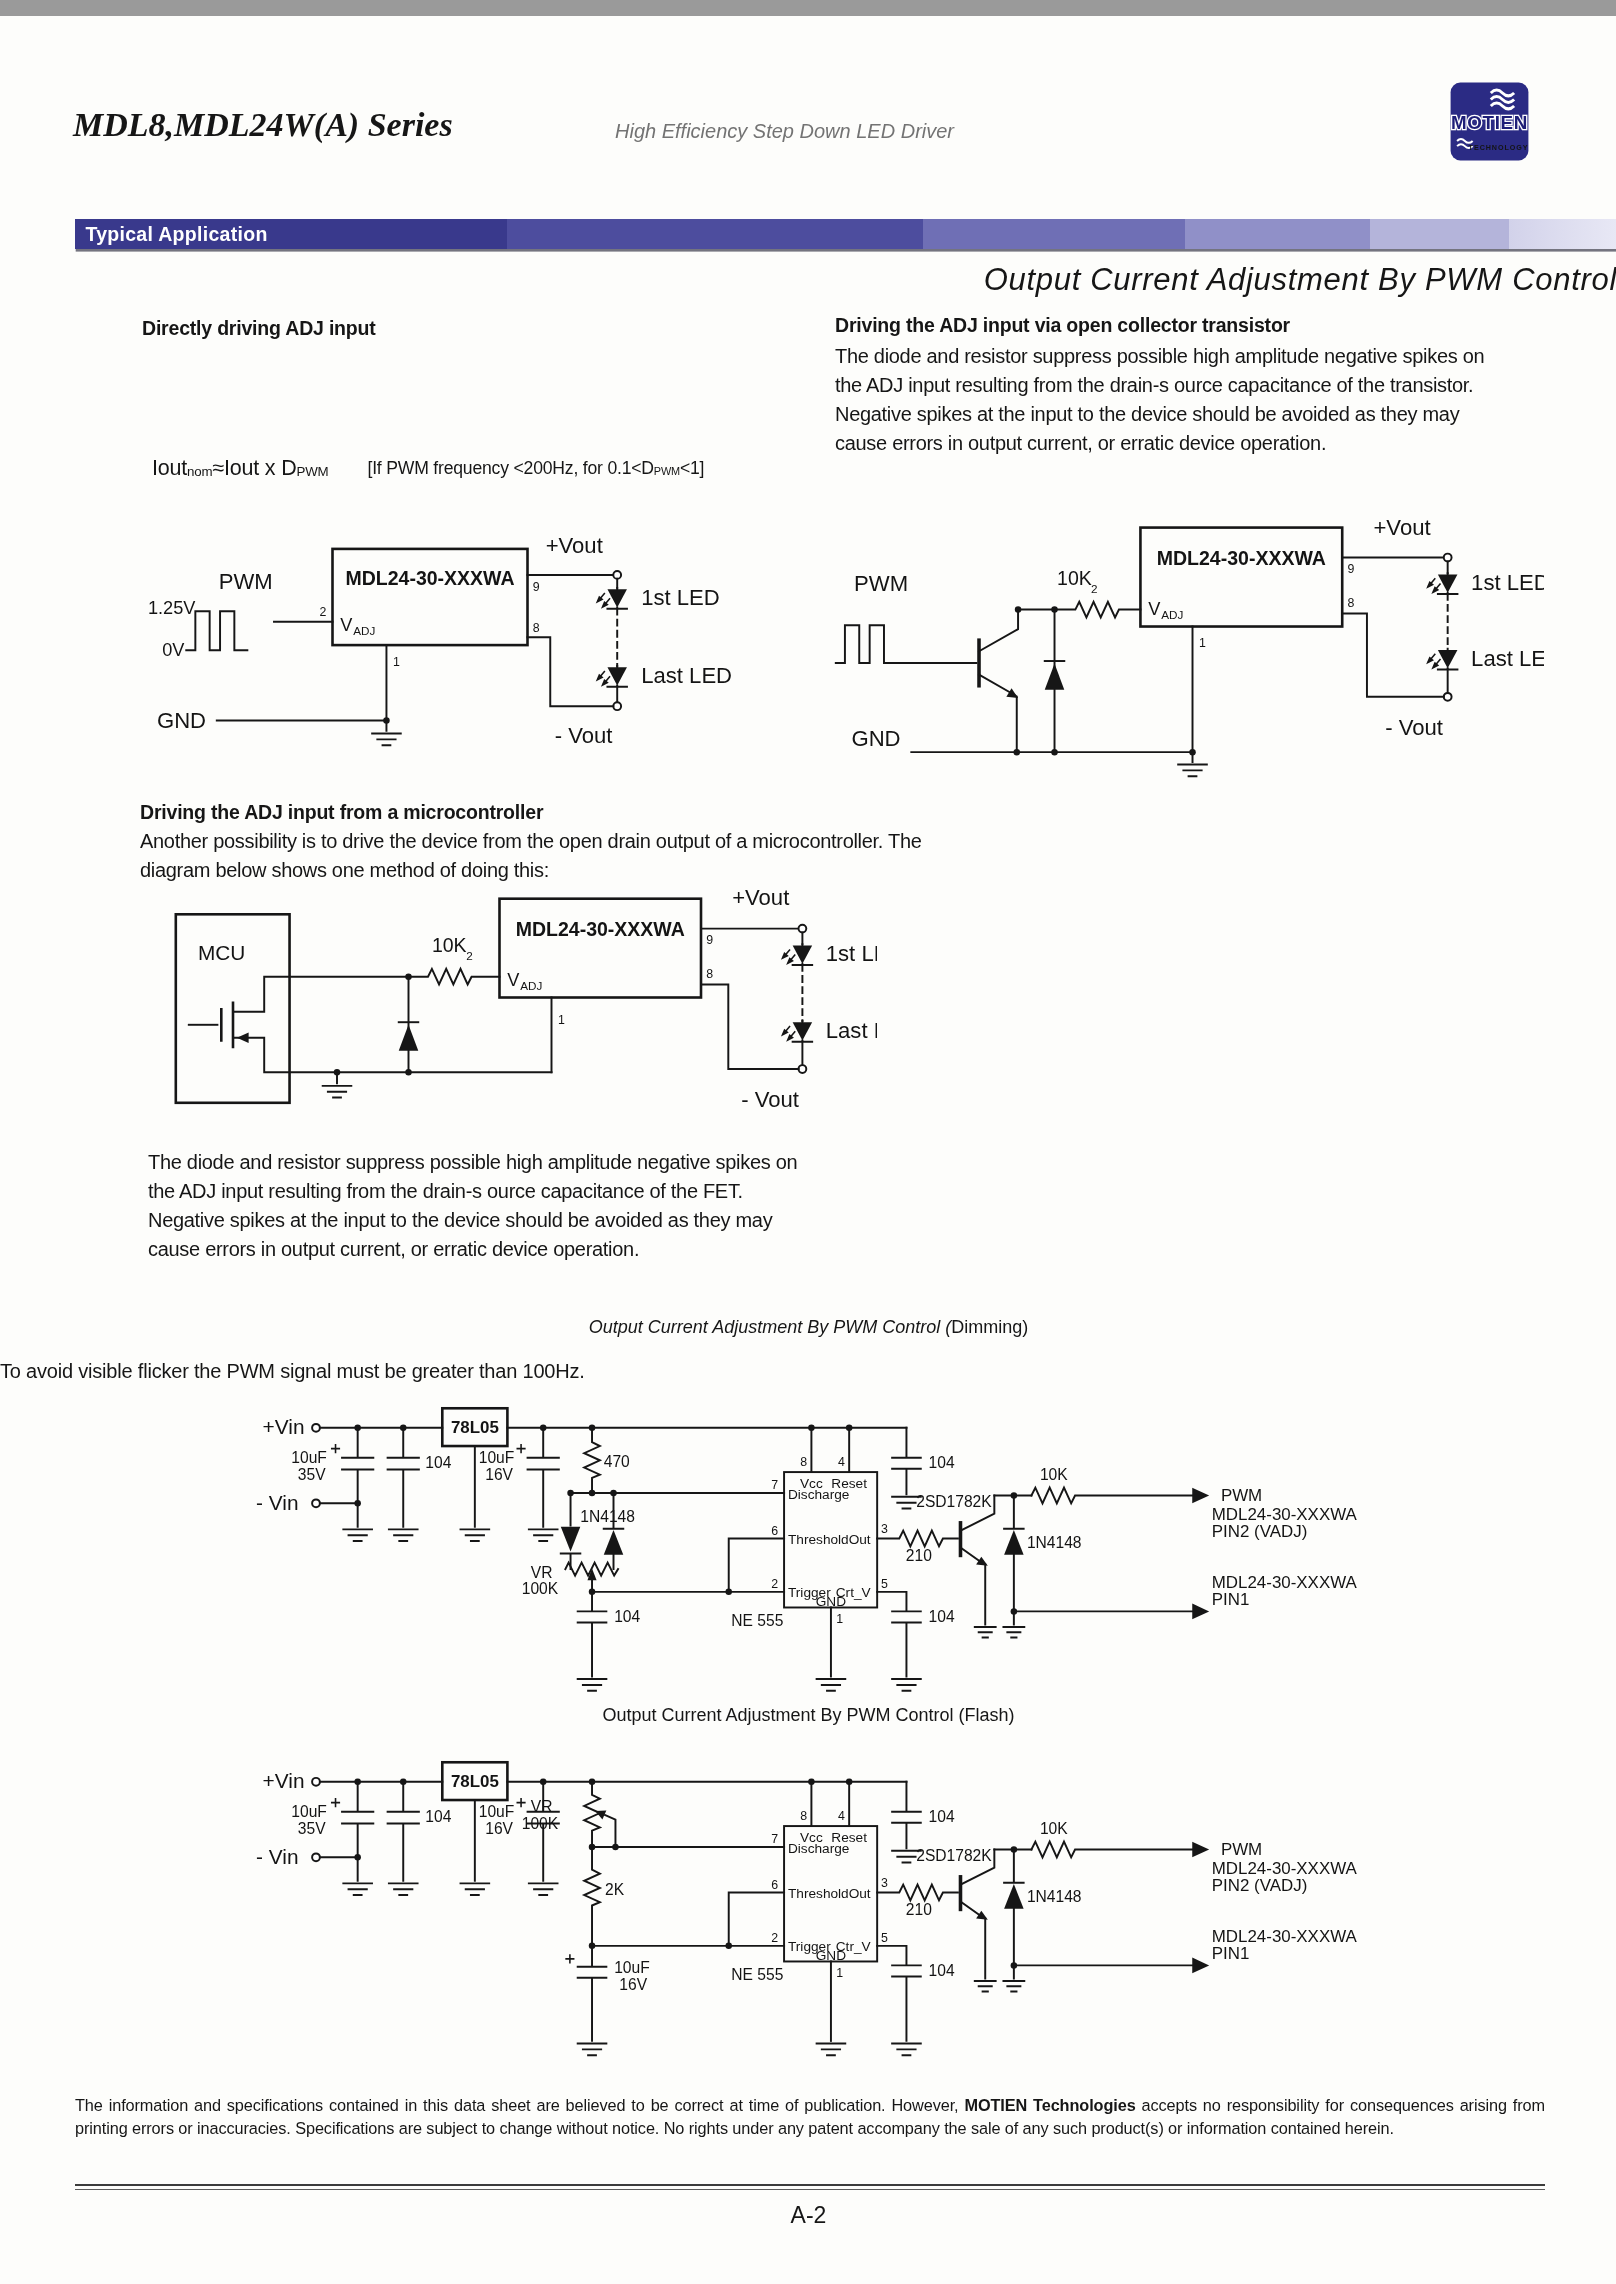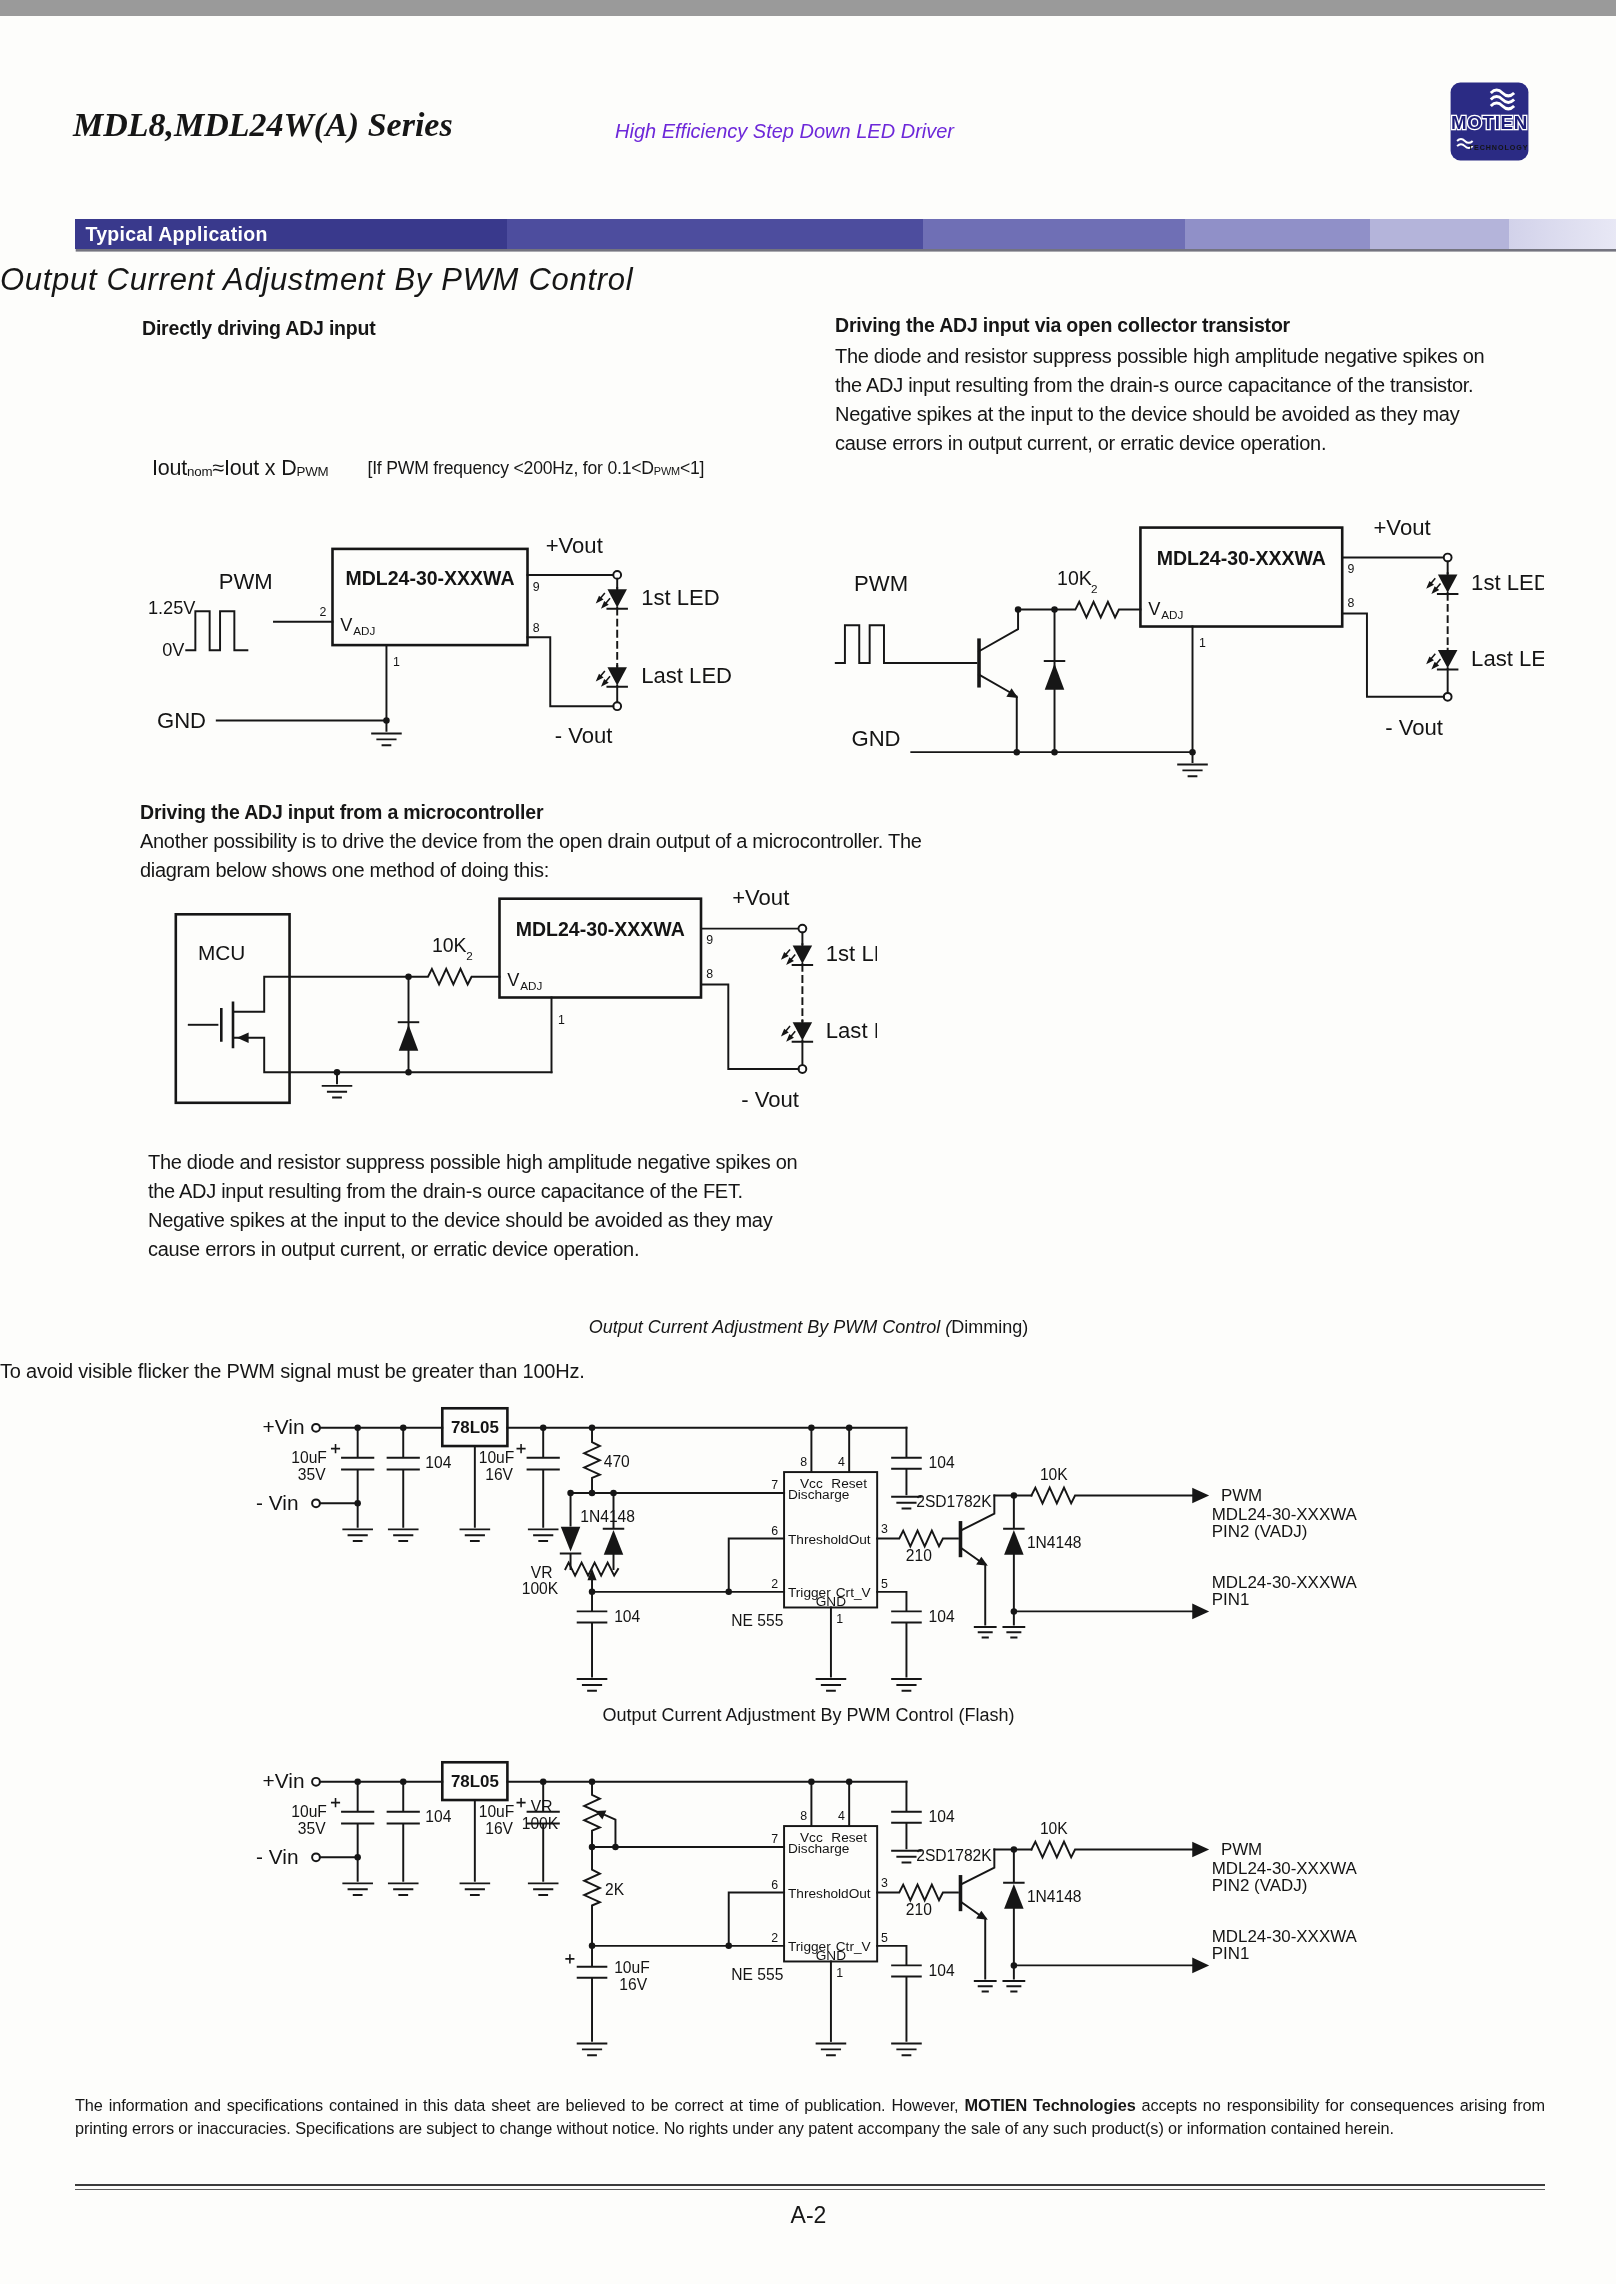--- a/index.html
+++ b/index.html
@@ -2,27 +2,27 @@
 <html style="font-size:10.4px"><head>
 <meta charset="utf-8">
 <style>
   html,body{margin:0;padding:0;background:#9a9a9a;}
   .page{position:relative;width:1617px;height:2284px;background:#fdfdfb;margin:16px auto;
         font-family:"Liberation Sans",sans-serif;color:#161616;overflow:hidden;}
   .abs{position:absolute;}
   
   .doc-title{left:73px;top:90px;font-family:"Liberation Serif",serif;font-style:italic;
              font-weight:bold;font-size:34px;letter-spacing:0px;}
-  .doc-sub{left:615px;top:104px;font-style:italic;font-size:20px;color:#6d28d9;}
+  .doc-sub{left:615px;top:104px;font-style:italic;font-size:20px;color:#737373;}
   .banner{left:75px;top:203px;width:1542px;height:30px;
           background:linear-gradient(to right,#39398c 0%,#39398c 28%,#4d4d9e 28%,#4d4d9e 55%,
             #6f6fb5 55%,#6f6fb5 72%,#9090c8 72%,#9090c8 84%,#b4b4da 84%,#b4b4da 93%,#d2d2ea 93%,#e8e8f5 100%);
           box-shadow:0 3.3px 0 -0.7px rgba(70,70,85,.75);}
   .banner span{display:block;padding:3.9px 0 0 10.4px;color:#fff;font-weight:bold;font-size:19.5px;letter-spacing:0.3px;}
-  .page-heading{left:0;top:246px;width:1617px;text-align:left;font-size:31px;font-style:italic;letter-spacing:0.7px;}
+  .page-heading{left:0;top:246px;width:1617px;text-align:right;font-size:31px;font-style:italic;letter-spacing:0.7px;}
   .colhead{font-weight:bold;font-size:19.5px;letter-spacing:-0.2px;}
   .body-txt{font-size:20px;line-height:29px;letter-spacing:-0.3px;}
   sub.ss{font-size:0.62em;vertical-align:baseline;position:relative;top:0.08em;}
   .formula{left:152px;top:440px;font-size:21.5px;display:flex;align-items:center;letter-spacing:-0.2px;}
   .formula .brk{font-size:17.6px;margin-left:39px;}
   .sec-head{left:0;width:1617px;text-align:center;font-size:18px;}
   .sec-head .it{font-style:italic;}
   .sec-note{left:0;width:1617px;text-align:left;font-size:20px;letter-spacing:-0.2px;}
   .footer{left:75px;top:2078px;width:1470px;font-size:16.3px;line-height:23.4px;text-align:justify;letter-spacing:-0.1px;}
   .footer b{font-weight:bold;}

